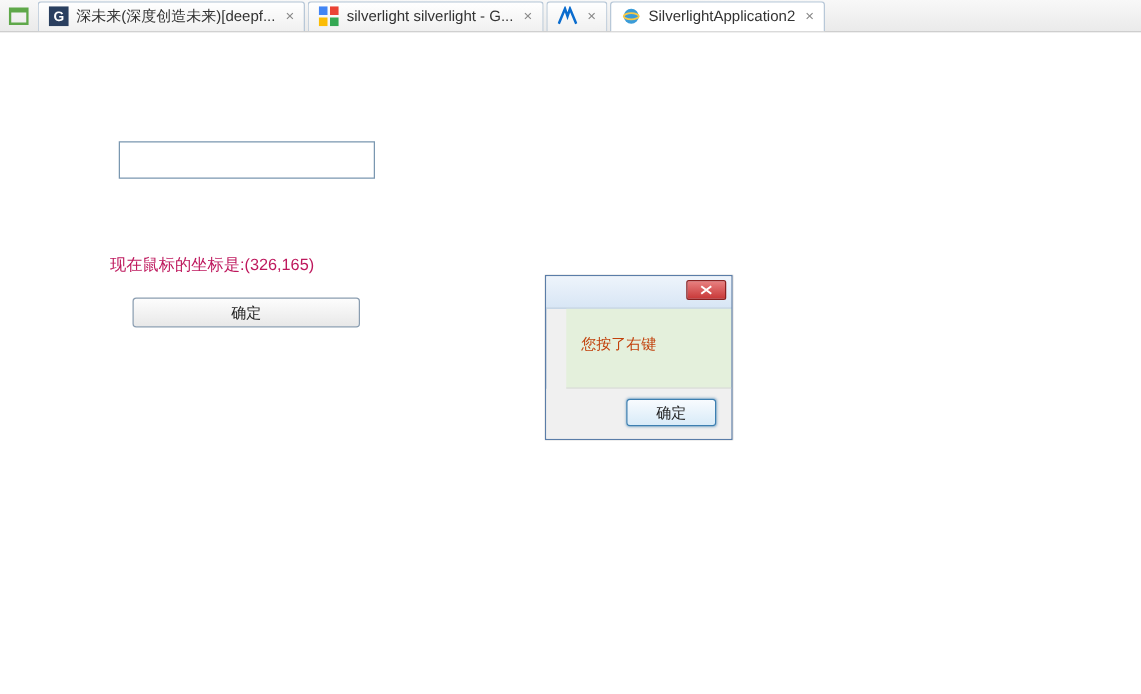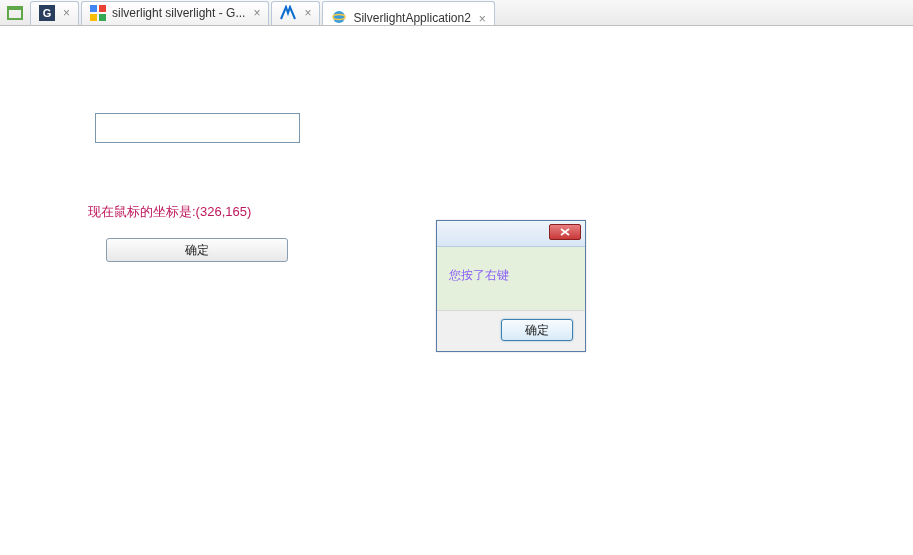--- a/index.html
+++ b/index.html
@@ -38,21 +38,20 @@
     background: linear-gradient(to bottom, #ffffff, #f0f0f0);
     border-radius: 3px 3px 0 0;
     margin-right: 2px;
     font-size: 12px;
     color: #333;
     gap: 6px;
     min-width: 0;
   }
   .tab.active {
     background: #fff;
-    align-items: flex-end;
   }
   .tab .favicon {
     width: 16px;
     height: 16px;
     flex-shrink: 0;
     display: flex;
     align-items: center;
     justify-content: center;
   }
   .tab .label {
@@ -131,22 +130,23 @@
     display: flex;
     align-items: center;
     justify-content: center;
     cursor: pointer;
   }
   .msg-close svg { width: 10px; height: 8px; }
   .msg-body {
     background: #e4f0dc;
     padding: 20px 10px 26px 12px;
     font-size: 12px;
-    color: #8b5cf6;
+    color: #c2410c;
     border-bottom: 1px solid #d8d8d8;
+    margin-left: 16px;
   }
   .msg-footer {
     background: #f0f0f0;
     padding: 8px 12px 10px;
     display: flex;
     justify-content: flex-end;
   }
   .msg-ok {
     width: 72px;
     height: 22px;
@@ -170,20 +170,21 @@
       </svg>
   </div>
 
   <div class="tab">
     <span class="favicon">
       <svg viewBox="0 0 16 16">
           <rect width="16" height="16" fill="#2a3f5f"></rect>
           <text x="8" y="12" font-size="11" fill="#fff" text-anchor="middle" font-weight="bold">G</text>
         </svg>
     </span>
+    <span class="label">深未来(深度创造未来)[deepf...</span>
     <span class="close">×</span>
   </div>
 
   <div class="tab">
     <span class="favicon">
       <svg viewBox="0 0 16 16">
           <rect x="0" y="0" width="7" height="7" fill="#4285f4"></rect>
           <rect x="9" y="0" width="7" height="7" fill="#ea4335"></rect>
           <rect x="0" y="9" width="7" height="7" fill="#fbbc05"></rect>
           <rect x="9" y="9" width="7" height="7" fill="#34a853"></rect>

